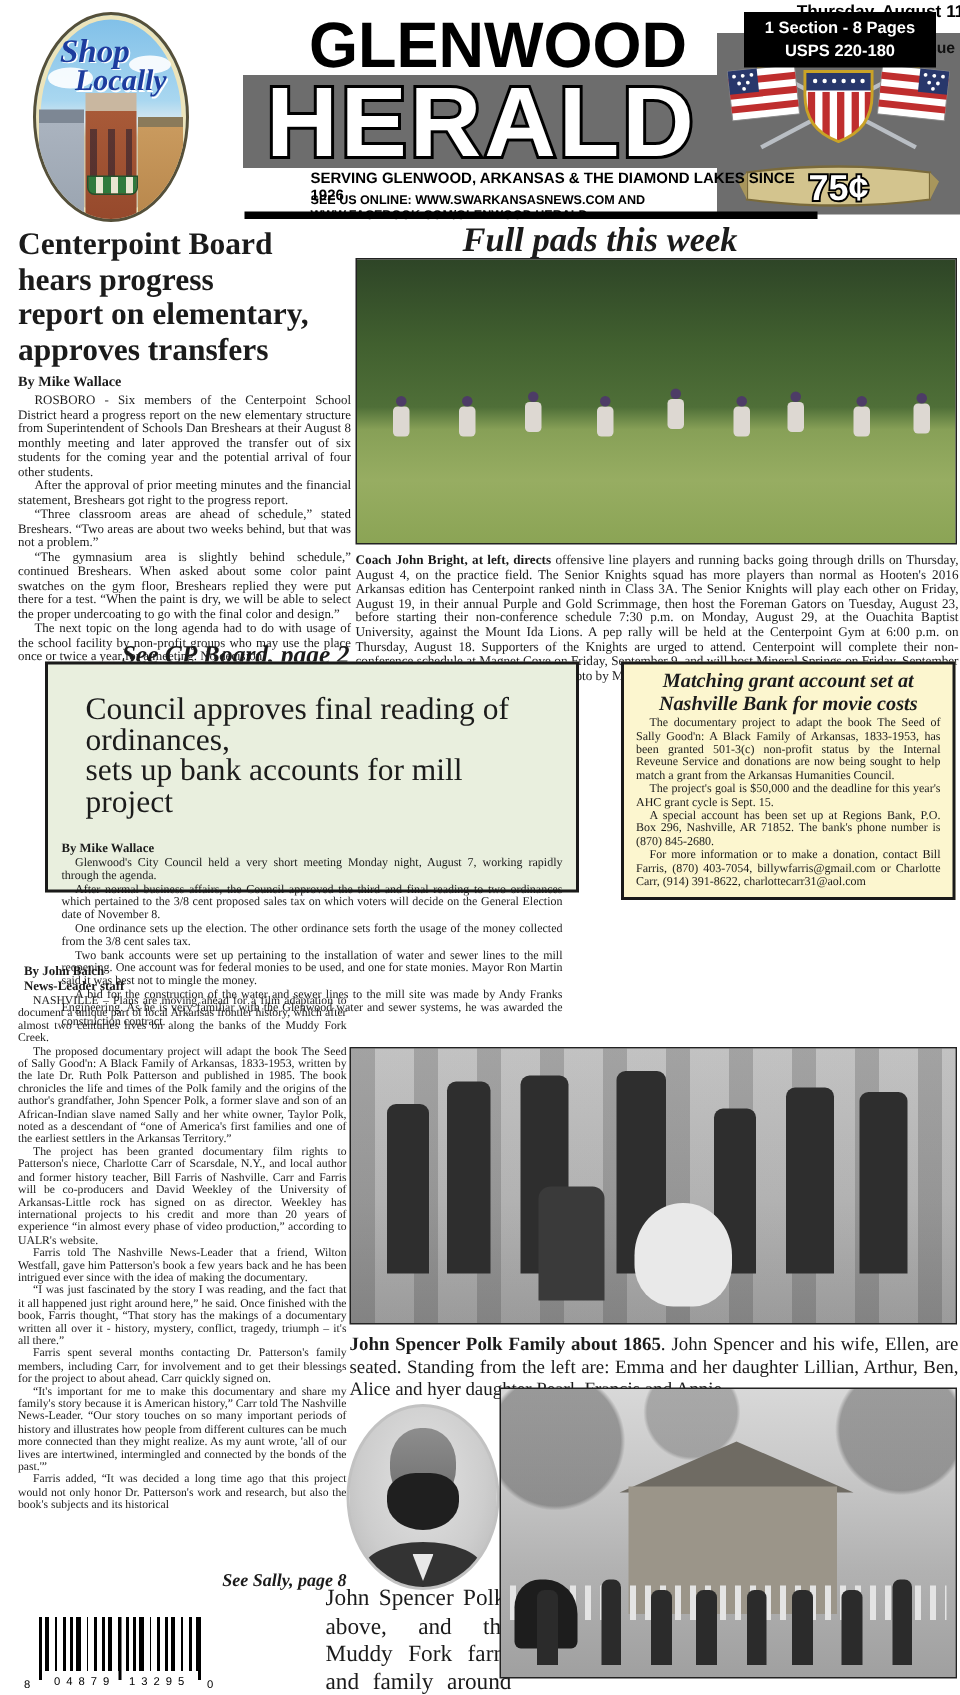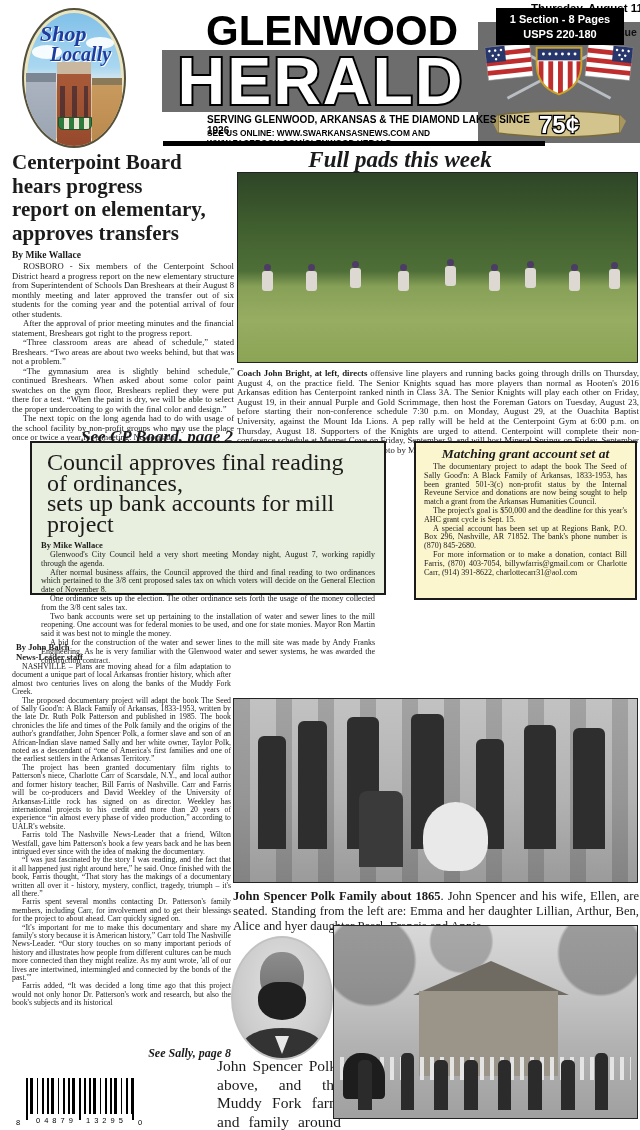--- a/index.html
+++ b/index.html
@@ -106,21 +106,21 @@
   .bodytext p{margin:0;text-align:justify;text-indent:11px;}
   .cp-article .bodytext p{font-size:8.6px;line-height:9.5px;}
   .jump{font-style:italic;font-weight:700;text-align:right;}
   .cp-jump{position:absolute;left:12px;top:427px;width:221px;font-size:17px;}
 
   .fb-caption{position:absolute;left:237px;top:369px;width:402px;
         font-size:8.8px;line-height:9.6px;text-align:justify;}
 
   .council-box{position:absolute;left:30px;top:441px;width:356px;height:154px;
         background:#e9efde;border:2px solid #1a1a1a;box-sizing:border-box;padding:3px 9px;}
-  .council-box h3{margin:6px;font-weight:400;font-size:24px;line-height:20.5px;}
+  .council-box h3{margin:16px;font-weight:400;font-size:21px;line-height:20.5px;}
   .council-box .byline{font-size:8.5px;margin:1px 0;}
   .council-box .bodytext p{font-size:8px;line-height:8.8px;text-indent:9px;}
 
   .grant-box{position:absolute;left:414px;top:441px;width:223px;height:159px;
         background:#fcf6cf;border:2px solid #1a1a1a;box-sizing:border-box;padding:3px 8px;}
   .grant-box h3{margin:0 0 2px 0;text-align:center;font-style:italic;font-weight:700;
         font-size:13.5px;line-height:15px;}
   .grant-box .bodytext p{font-size:8px;line-height:8.8px;text-indent:9px;}
 
   .doc-headline{position:absolute;left:12px;top:601px;width:626px;font-weight:400;font-size:31px;line-height:36px;}
@@ -291,20 +291,21 @@
       <p>After normal business affairs, the Council approved the third and final reading to two ordinances which pertained to the 3/8 cent proposed sales tax on which voters will decide on the General Election date of November 8.</p>
       <p>One ordinance sets up the election. The other ordinance sets forth the usage of the money collected from the 3/8 cent sales tax.</p>
       <p>Two bank accounts were set up pertaining to the installation of water and sewer lines to the mill reopening. One account was for federal monies to be used, and one for state monies. Mayor Ron Martin said it was best not to mingle the money.</p>
       <p>A bid for the construction of the water and sewer lines to the mill site was made by Andy Franks Engineering. As he is very familiar with the Glenwood water and sewer systems, he was awarded the construction contract.</p>
     </div>
   </div>
 
   <div class="grant-box">
     <h3>
       <div>Matching grant account set at</div>
+      <div>Nashville Bank for movie costs</div>
     </h3>
     <div class="bodytext">
       <p>The documentary project to adapt the book The Seed of Sally Good'n: A Black Family of Arkansas, 1833-1953, has been granted 501-3(c) non-profit status by the Internal Reveune Service and donations are now being sought to help match a grant from the Arkansas Humanities Council.</p>
       <p>The project's goal is $50,000 and the deadline for this year's AHC grant cycle is Sept. 15.</p>
       <p>A special account has been set up at Regions Bank, P.O. Box 296, Nashville, AR 71852. The bank's phone number is (870) 845-2680.</p>
       <p>For more information or to make a donation, contact Bill Farris, (870) 403-7054, billywfarris@gmail.com or Charlotte Carr, (914) 391-8622, charlottecarr31@aol.com</p>
     </div>
   </div>
 
   <div class="doc-byline">

